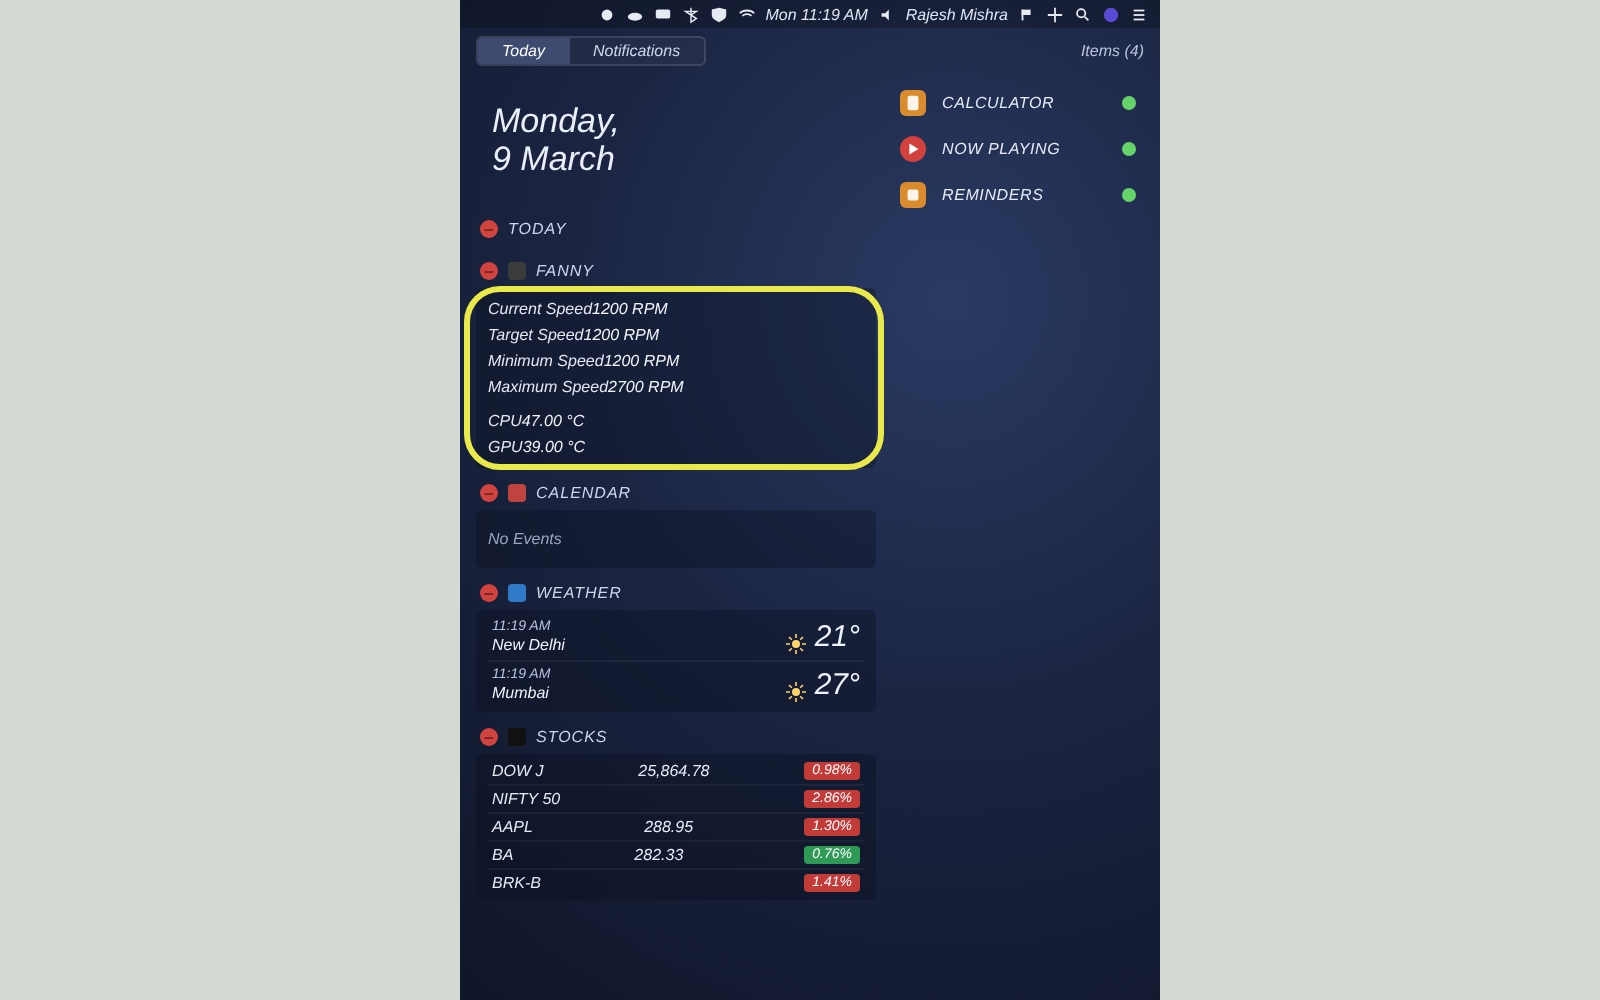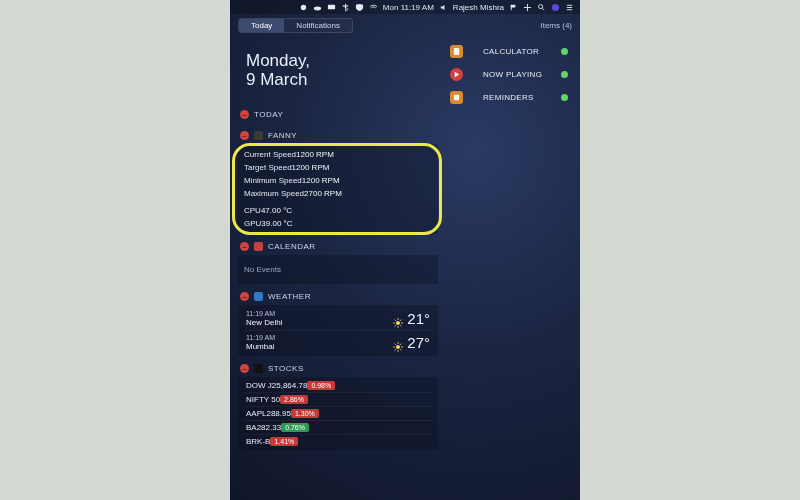--- a/index.html
+++ b/index.html
@@ -1,18 +1,18 @@
 <!DOCTYPE html>
 <html><head>
 <meta charset="utf-8">
 <style>
   * { margin: 0; padding: 0; box-sizing: border-box; font-family: -apple-system, "Helvetica Neue", Arial, sans-serif; }
   html, body { width: 800px; height: 500px; }
   body { background: #d5d9d4; display: flex; justify-content: center; align-items: flex-start; }
-  .stage { width: 800px; height: 500px; position: relative; background: #d5d9d4; overflow: hidden; }
+  .stage { width: 800px; height: 500px; position: relative; background: #d5d9d4; overflow: hidden; font-style: italic; }
   .panel {
     position: absolute; top: 0; left: 230px; width: 350px; height: 500px;
     background: radial-gradient(120% 90% at 70% 30%, #2a3a63 0%, #1b2542 45%, #0f1528 100%);
     color: #e6eaf3; font-size: 9px;
   }
   
   .menubar { position: absolute; top: 0; left: 0; right: 0; height: 14px;
     background: rgba(0,0,0,.25); display: flex; align-items: center; justify-content: flex-end;
     padding: 0 6px; gap: 5px; color: #dfe6f4; font-size: 8px; white-space: nowrap; }
   .menubar .mi { display:inline-flex; align-items:center; }
@@ -41,30 +41,30 @@
   .hl { position:absolute; border:3px solid #e9e94b; border-radius:18px; pointer-events:none; }
   .noev { text-align:left; color:#9aa5c1; font-size:8px; padding:6px 0; }
   
   .wrow { display:flex; justify-content:space-between; align-items:center; padding:3px 2px; border-top:1px solid rgba(255,255,255,.05);gap:28px; }
   .wrow:first-child { border-top:none; }
   .wleft { font-size:7px; color:#b8c2da; line-height:1.15; }
   .wleft .city { color:#eef2fb; font-size:8px; }
   .wtemp { font-size:15px; font-weight:300; color:#eef2fb; display:flex; align-items:center; gap:4px;}
   .sun { width:10px;height:10px; display:inline-block; }
   
-  .srow { display:flex; justify-content:flex-start; align-items:center; padding:2px 2px; font-size:8px; border-top:1px solid rgba(255,255,255,.05);}
+  .srow { display:flex; justify-content:space-between; align-items:center; padding:2px 2px; font-size:8px; border-top:1px solid rgba(255,255,255,.05);}
   .srow:first-of-type { border-top:none;}
   .sval { color:#e9edf7; }
   .schg { padding:1px 4px; border-radius:2px; font-size:7px; color:#fff; }
   .neg { background:#c23b38; }
   .pos { background:#2e9a55; }
   
   .rlist { position:absolute; top:40px; left:218px; right:10px; }
   .ritem { display:flex; align-items:center; justify-content:space-between; padding:5px 2px; }
-  .rl { display:flex; align-items:center; gap:20px; font-size:8px; color:#e6ebf6; letter-spacing:.3px; }
+  .rl { display:flex; align-items:center; gap:8px; font-size:8px; color:#e6ebf6; letter-spacing:.3px; }
   .ricon { width:13px; height:13px; border-radius:3px; display:flex; align-items:center; justify-content:center; }
   .dotg { width:7px; height:7px; border-radius:50%; background:#65d36a; }
 </style>
 </head>
 <body>
 
 <div class="stage">
   <div class="panel">
 
     <div class="menubar">

